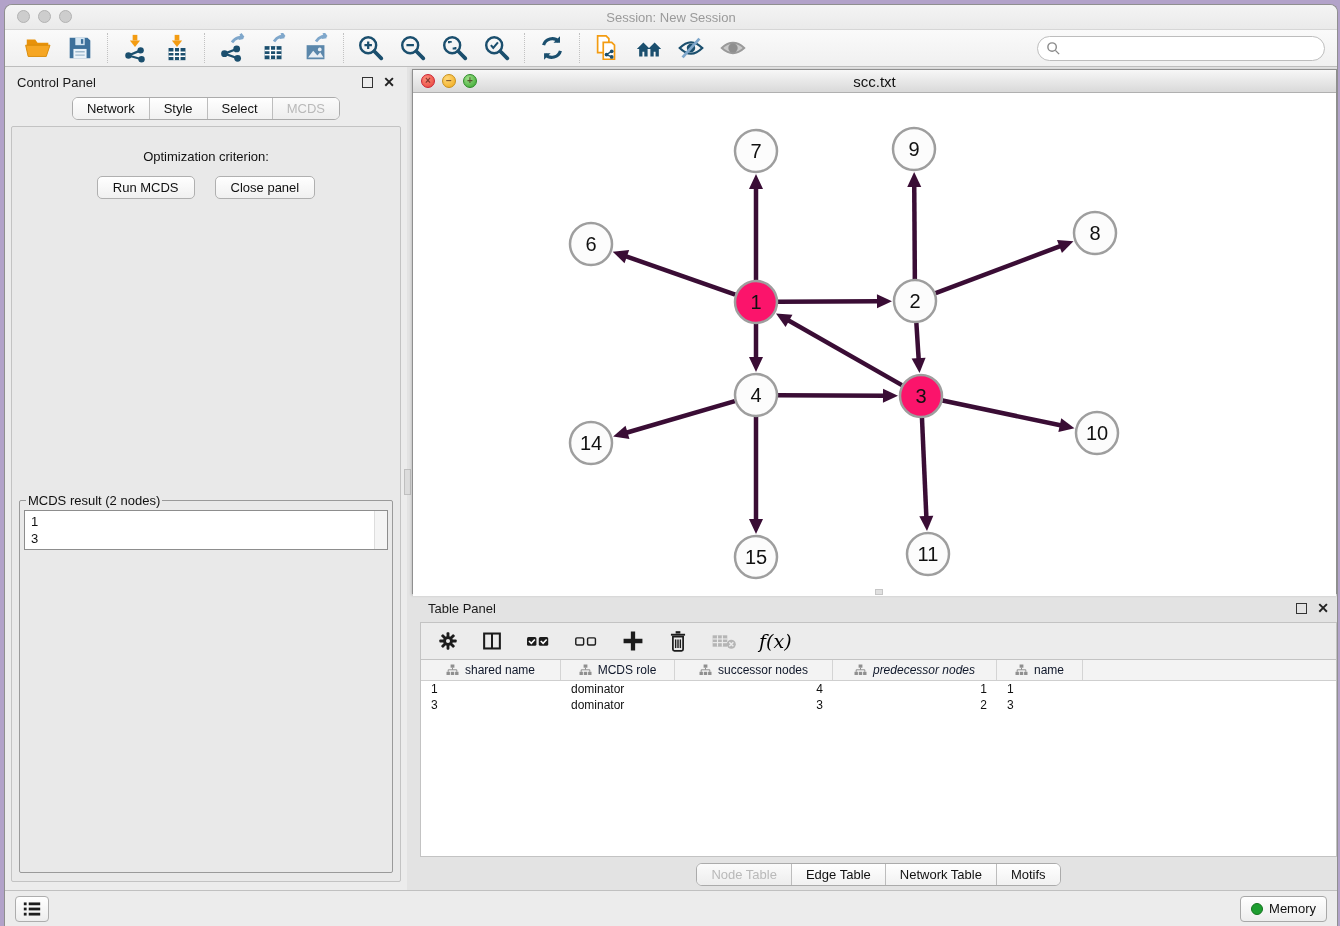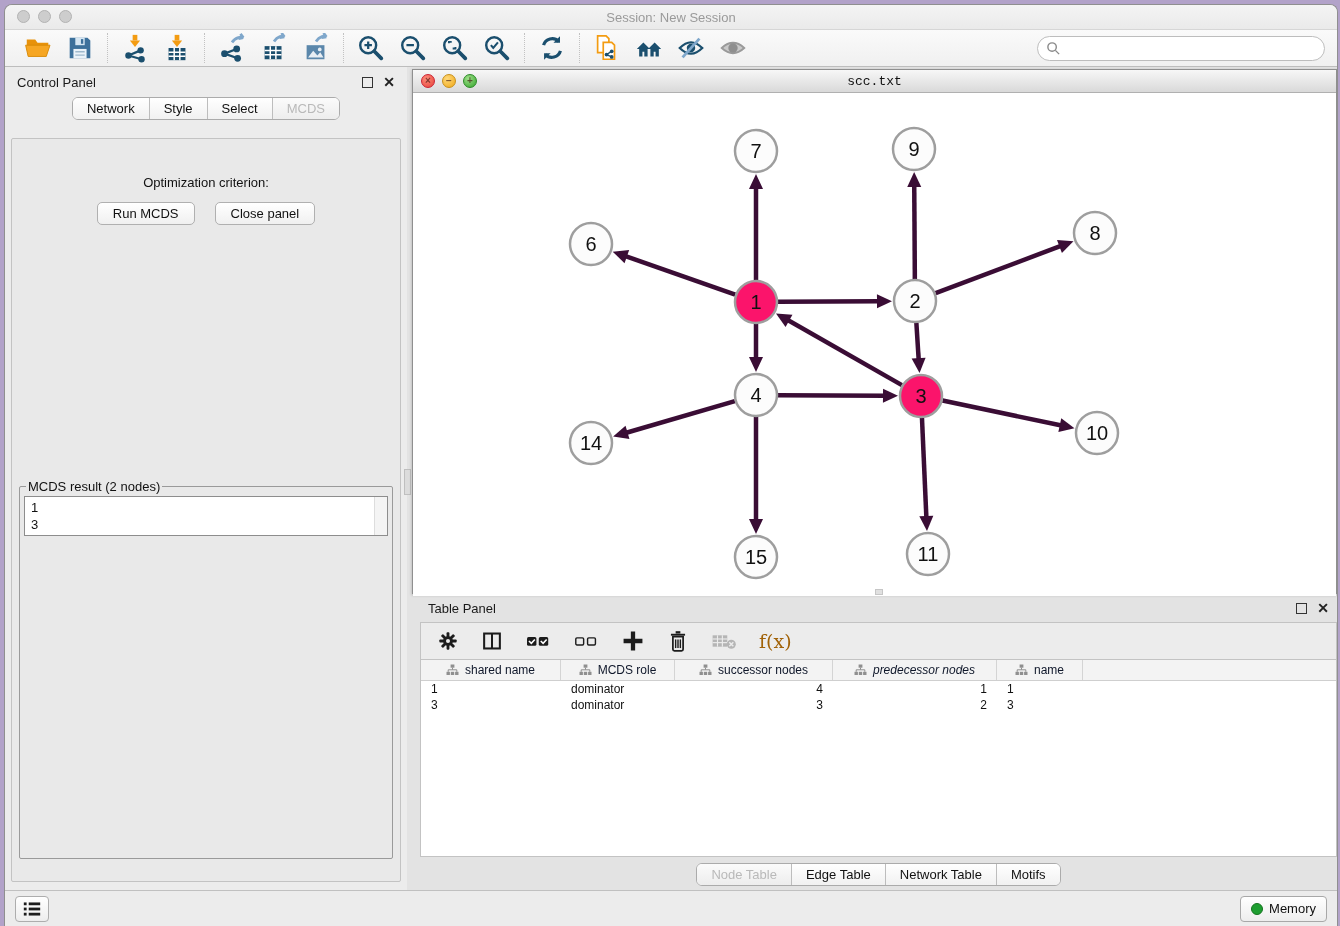--- a/index.html
+++ b/index.html
@@ -31,27 +31,27 @@
   .content { flex:1 1 auto; position:relative; background:#e3e3e3; }
 
   
   .control-panel { position:absolute; left:0; top:0; width:402px; bottom:0; background:#ececec; padding:4px 6px 8px 6px;
                    display:flex; flex-direction:column; }
   .cp-header { height:22px; display:flex; align-items:center; padding:0 6px; flex:0 0 auto; }
   .cp-title { font-size:13px; color:#1a1a1a; }
   .panel-header-icons { margin-left:auto; display:flex; gap:10px; align-items:center; }
   .float-icon { width:11px; height:11px; border:1.6px solid #333; display:inline-block; }
   .close-icon { font-size:14px; font-weight:bold; color:#222; line-height:11px; }
-  .tabs-row { display:flex; justify-content:center; margin:4px 0 16px 0; flex:0 0 auto; }
+  .tabs-row { display:flex; justify-content:center; margin:4px 0 4px 0; flex:0 0 auto; }
   .seg-group { display:flex; border:1px solid #ababab; border-radius:6px; overflow:hidden; background:#fdfdfd; }
   .seg-tab { font-size:13px; padding:3px 14px; color:#111; border-right:1px solid #bdbdbd; background:linear-gradient(#ffffff,#f1f1f1); white-space:nowrap; }
   .seg-tab:last-child { border-right:none; }
   .seg-tab.active { color:#b9b9b9; background:linear-gradient(#fbfbfb,#ededed); }
   .cp-body { flex:1 1 auto; margin-top:2px; border:1px solid #c3c3c3; background:#e9e9e9; border-radius:2px;
-             display:flex; flex-direction:column; align-items:center; padding:22px; }
+             display:flex; flex-direction:column; align-items:center; padding:8px; }
   .opt-label { font-size:13px; color:#111; margin-top:14px; }
   .dropdown { margin-top:9px; width:312px; height:23px; background:#fff; border:1px solid #a9a9a9; border-radius:4px;
               display:flex; align-items:center; padding:0 6px 0 10px; }
   .dropdown .dd-text { flex:1; font-size:13px; color:#111; }
   .btn-row { display:flex; gap:20px; margin-top:12px; }
   .mac-btn { font-size:13px; color:#111; background:linear-gradient(#ffffff,#f0f0f0); border:1px solid #b0b0b0;
              border-radius:5px; padding:3px 15px; }
   .cp-fill { flex:1 1 auto; }
   fieldset.result { width:374px; height:380px; border:1px solid #9a9a9a; border-radius:2px; padding:2px 4px 6px 4px;
                     background:#e9e9e9; display:flex; }
@@ -64,35 +64,35 @@
   .network-win { position:absolute; left:407px; top:2px; right:0; height:525px; border:1px solid #8f8f8f;
                  background:#fff; display:flex; flex-direction:column; box-shadow:0 1px 3px rgba(0,0,0,0.25); }
   .nw-titlebar { height:23px; flex:0 0 auto; background:linear-gradient(#f7f7f7,#d9d9d9); border-bottom:1px solid #b0b0b0;
                  position:relative; display:flex; align-items:center; justify-content:center; }
   .nw-traffic { position:absolute; left:8px; top:4px; display:flex; gap:7px; }
   .nwtl { width:14px; height:14px; border-radius:50%; font-size:10px; font-weight:bold; color:rgba(60,20,10,0.65);
           display:flex; align-items:center; justify-content:center; line-height:1; }
   .nwtl.red { background:radial-gradient(circle at 35% 30%, #ff8a7a, #e5443a); border:1px solid #c23; }
   .nwtl.yellow { background:radial-gradient(circle at 35% 30%, #ffd97a, #f0a818); border:1px solid #c8901a; }
   .nwtl.green { background:radial-gradient(circle at 35% 30%, #9fe08a, #35a42c); border:1px solid #2c8a26; }
-  .nw-title { font-size:13px; color:#111;font-family:Liberation Mono, monospace; }
+  .nw-title { font-size:15px; color:#111; }
   .nw-canvas { flex:1; background:#fff; position:relative; }
   .nw-handle { position:absolute; bottom:1px; left:50%; width:8px; height:6px; background:#e0e0e0; border:1px solid #c6c6c6; }
 
   
   .v-divider-handle { position:absolute; left:399px; top:402px; width:7px; height:26px; background:#dcdcdc; border:1px solid #bfbfbf; }
 
   
   .table-panel { position:absolute; left:407px; top:529px; right:0; bottom:0; display:flex; flex-direction:column; padding:0 0 4px 8px; }
   .tp-header { height:24px; display:flex; align-items:center; padding:0 8px; flex:0 0 auto; }
   .tp-title { font-size:13px; color:#1a1a1a; }
   .tp-toolbar { flex:0 0 auto; height:38px; margin:2px 0 0 0; border:1px solid #c3c3c3; background:#ececec;
                 display:flex; align-items:center; gap:22px; padding:0 16px; }
   .tp-icon { display:flex; align-items:center; justify-content:center; }
-  .fx { font-size:19px; color:#a16207; font-family:"DejaVu Serif", serif; }
+  .fx { font-size:19px; font-style:italic; color:#000000; font-family:"DejaVu Serif", serif; }
   .table-area { flex:1 1 auto; background:#fff; border:1px solid #c3c3c3; border-top:none; overflow:hidden; display:flex; flex-direction:column; }
   .thead { display:flex; background:#f3f3f3; border-bottom:1px solid #cfcfcf; height:21px; flex:0 0 auto; }
   .th { display:flex; align-items:center; justify-content:center; gap:6px; font-size:12px; color:#0f172a;
         border-right:1px solid #d4d4d4; height:100%; }
   .trow { display:flex; height:16px; align-items:center; }
   .td { font-size:12px; color:#111; padding:0 10px; overflow:hidden; white-space:nowrap; }
   .tp-tabs { flex:0 0 auto; display:flex; justify-content:center; margin-top:6px; }
 
   
   .statusbar { height:36px; flex:0 0 auto; background:#ececec; border-top:1px solid #c0c0c0;

